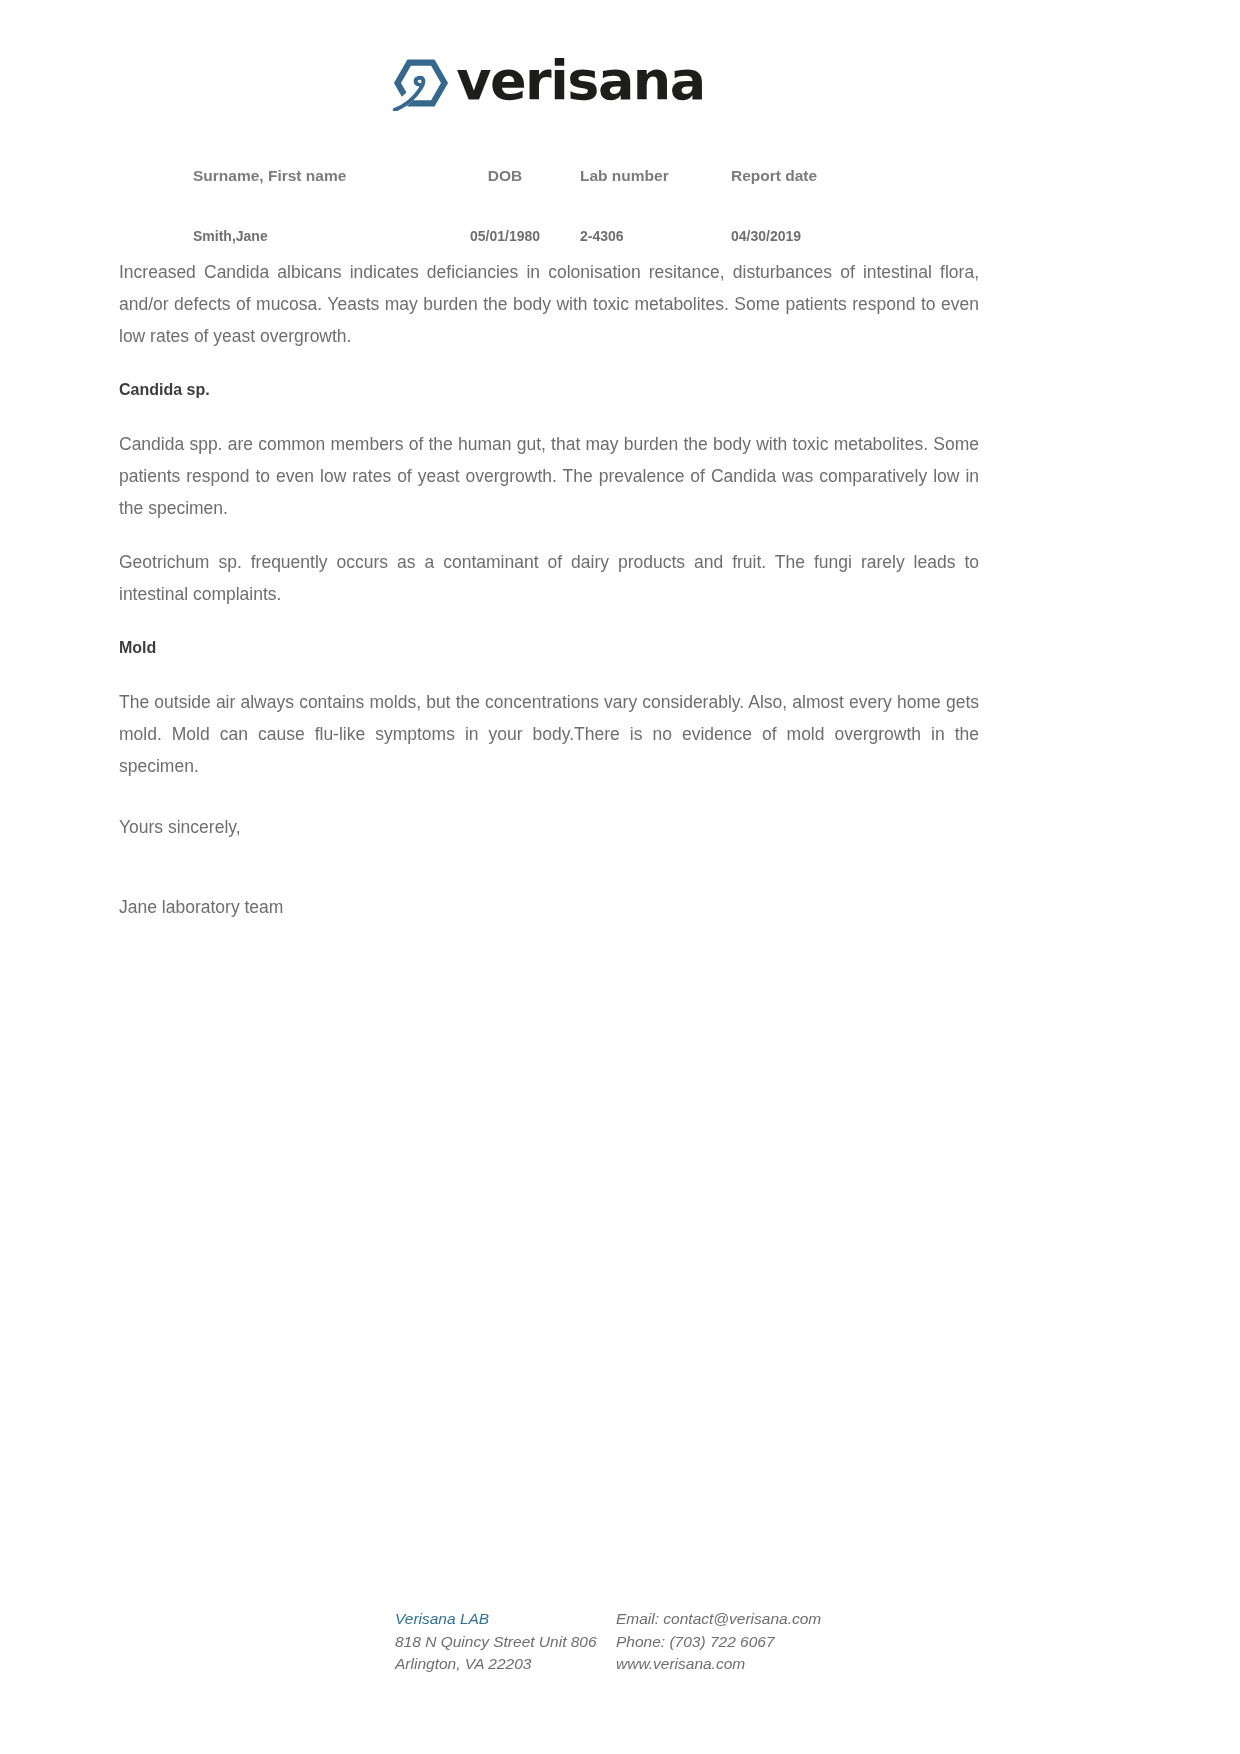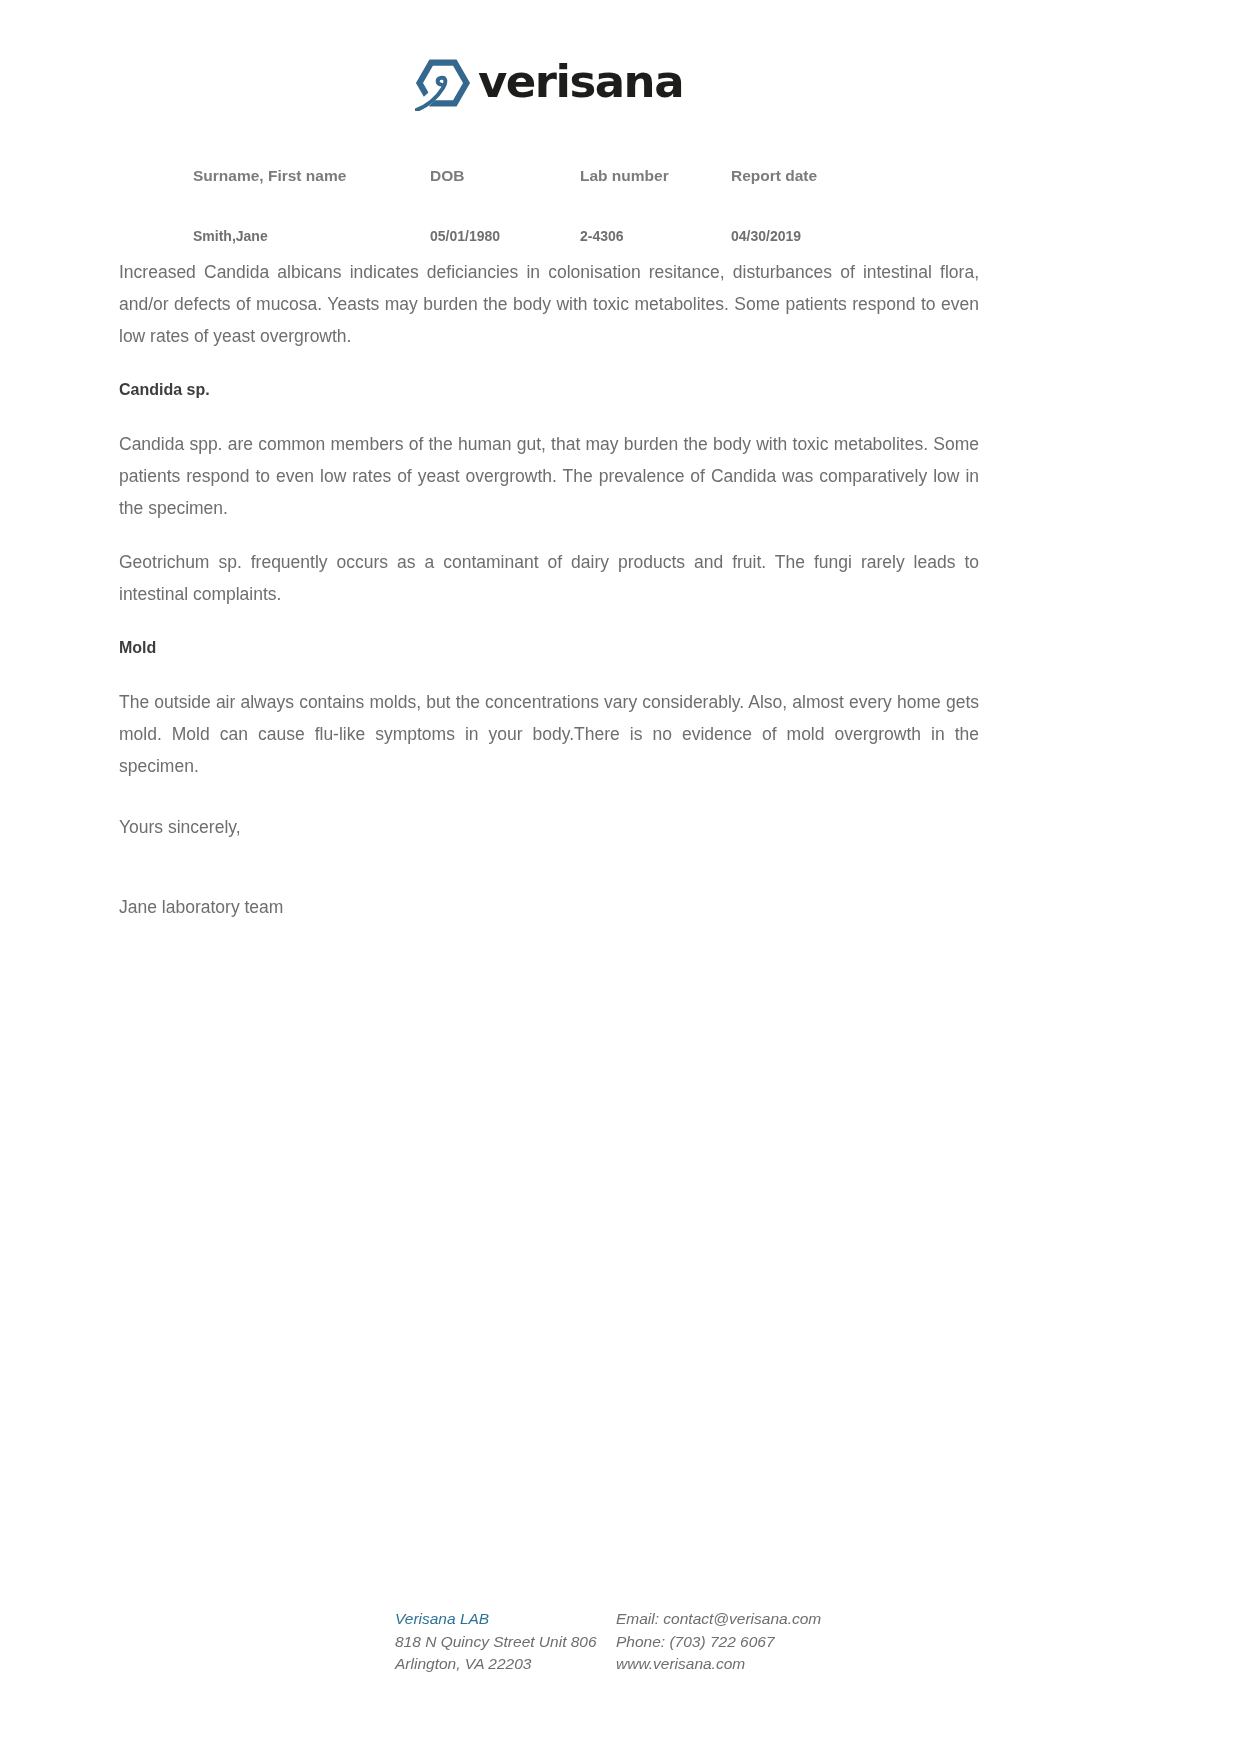--- a/index.html
+++ b/index.html
@@ -40,36 +40,36 @@
     height: 62px;
     display: flex;
     align-items: center;
     justify-content: center;
     gap: 7px;
   }
   .logo-icon { width: 56px; height: 56px; flex: 0 0 auto; }
   .logo-text {
     font-family: "DejaVu Sans", sans-serif;
     font-weight: bold;
-    font-size: 45px;
+    font-size: 54px;
     letter-spacing: -1.5px;
     color: #1d1d1b;
     line-height: 1;
     padding-bottom: 4px;
   }
 
   .patient-header {
     position: absolute;
     top: 167px;
     left: 193px;
     display: flex;
   }
   .ph-col { display: flex; flex-direction: column; gap: 32px; }
   .ph-col:nth-child(1) { width: 237px; }
-  .ph-col:nth-child(2) { width: 150px; }
+  .ph-col:nth-child(2) { width: 150px; align-items: center; }
   .ph-col:nth-child(3) { width: 151px; }
   .ph-label {
     font-size: 15.5px;
     font-weight: bold;
     color: #7b7b7b;
     line-height: 18px;
   }
   .ph-value {
     margin-top: 11px;
     font-size: 14px;

